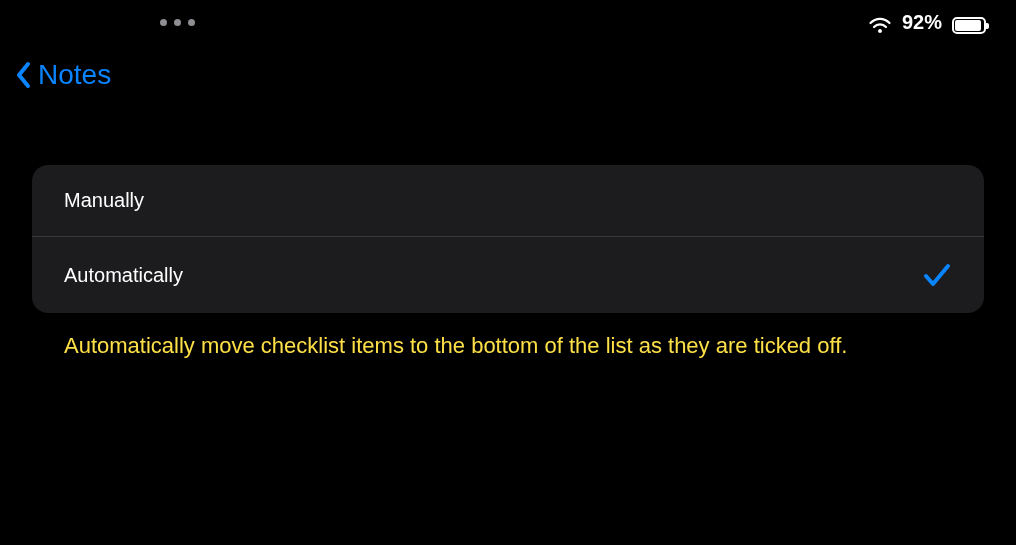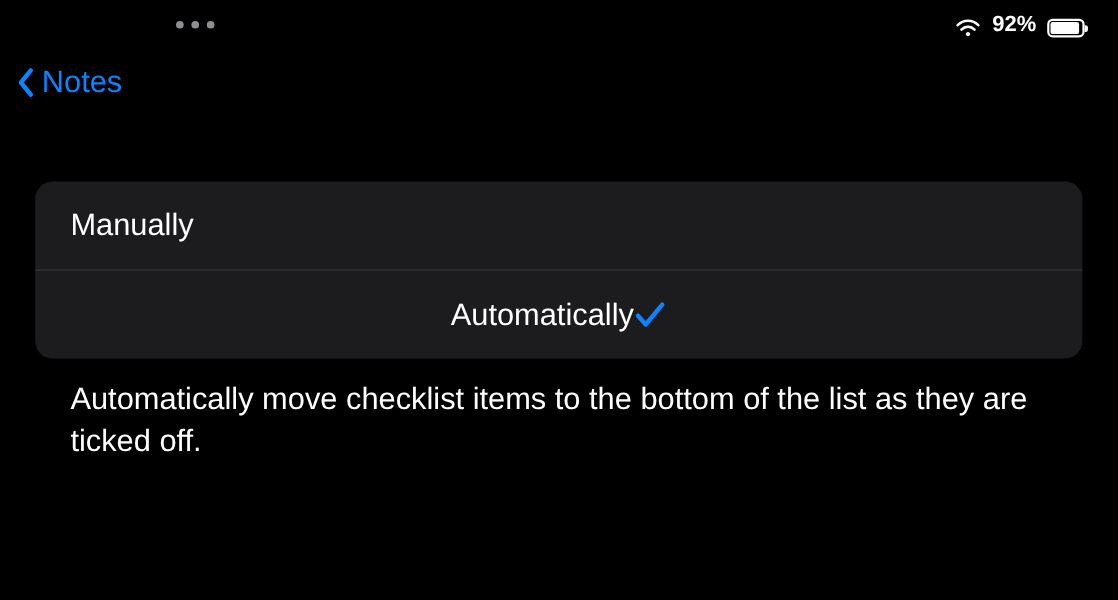--- a/index.html
+++ b/index.html
@@ -113,36 +113,35 @@
     }
     .table-row {
       display: flex;
       align-items: center;
       justify-content: space-between;
       padding: 24px 32px;
       cursor: pointer;
     }
     .table-row + .table-row {
       border-top: 1px solid #38383a;
-      justify-content: center;
     }
     .row-label {
-      font-size: 28px;
+      font-size: 20px;
       font-weight: 400;
       color: #fff;
     }
     .checkmark-icon {
       color: #0a84ff;
     }
     .checkmark-icon svg { display: block; }
     .footer-text {
       padding: 18px 32px 0 32px;
-      font-size: 28px;
+      font-size: 22px;
       line-height: 1.35;
-      color: #ffffff;
+      color: #fde047;
     }
   </style>
 </head>
 <body>
 
 <div class="status-bar">
   <div class="status-left">
     <div class="multitask-dots">
       <span></span>
         <span></span>

